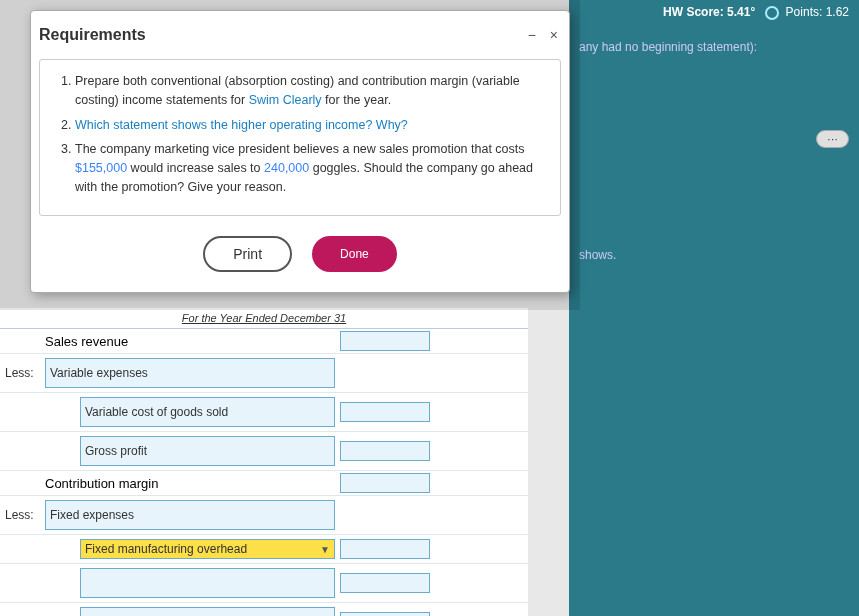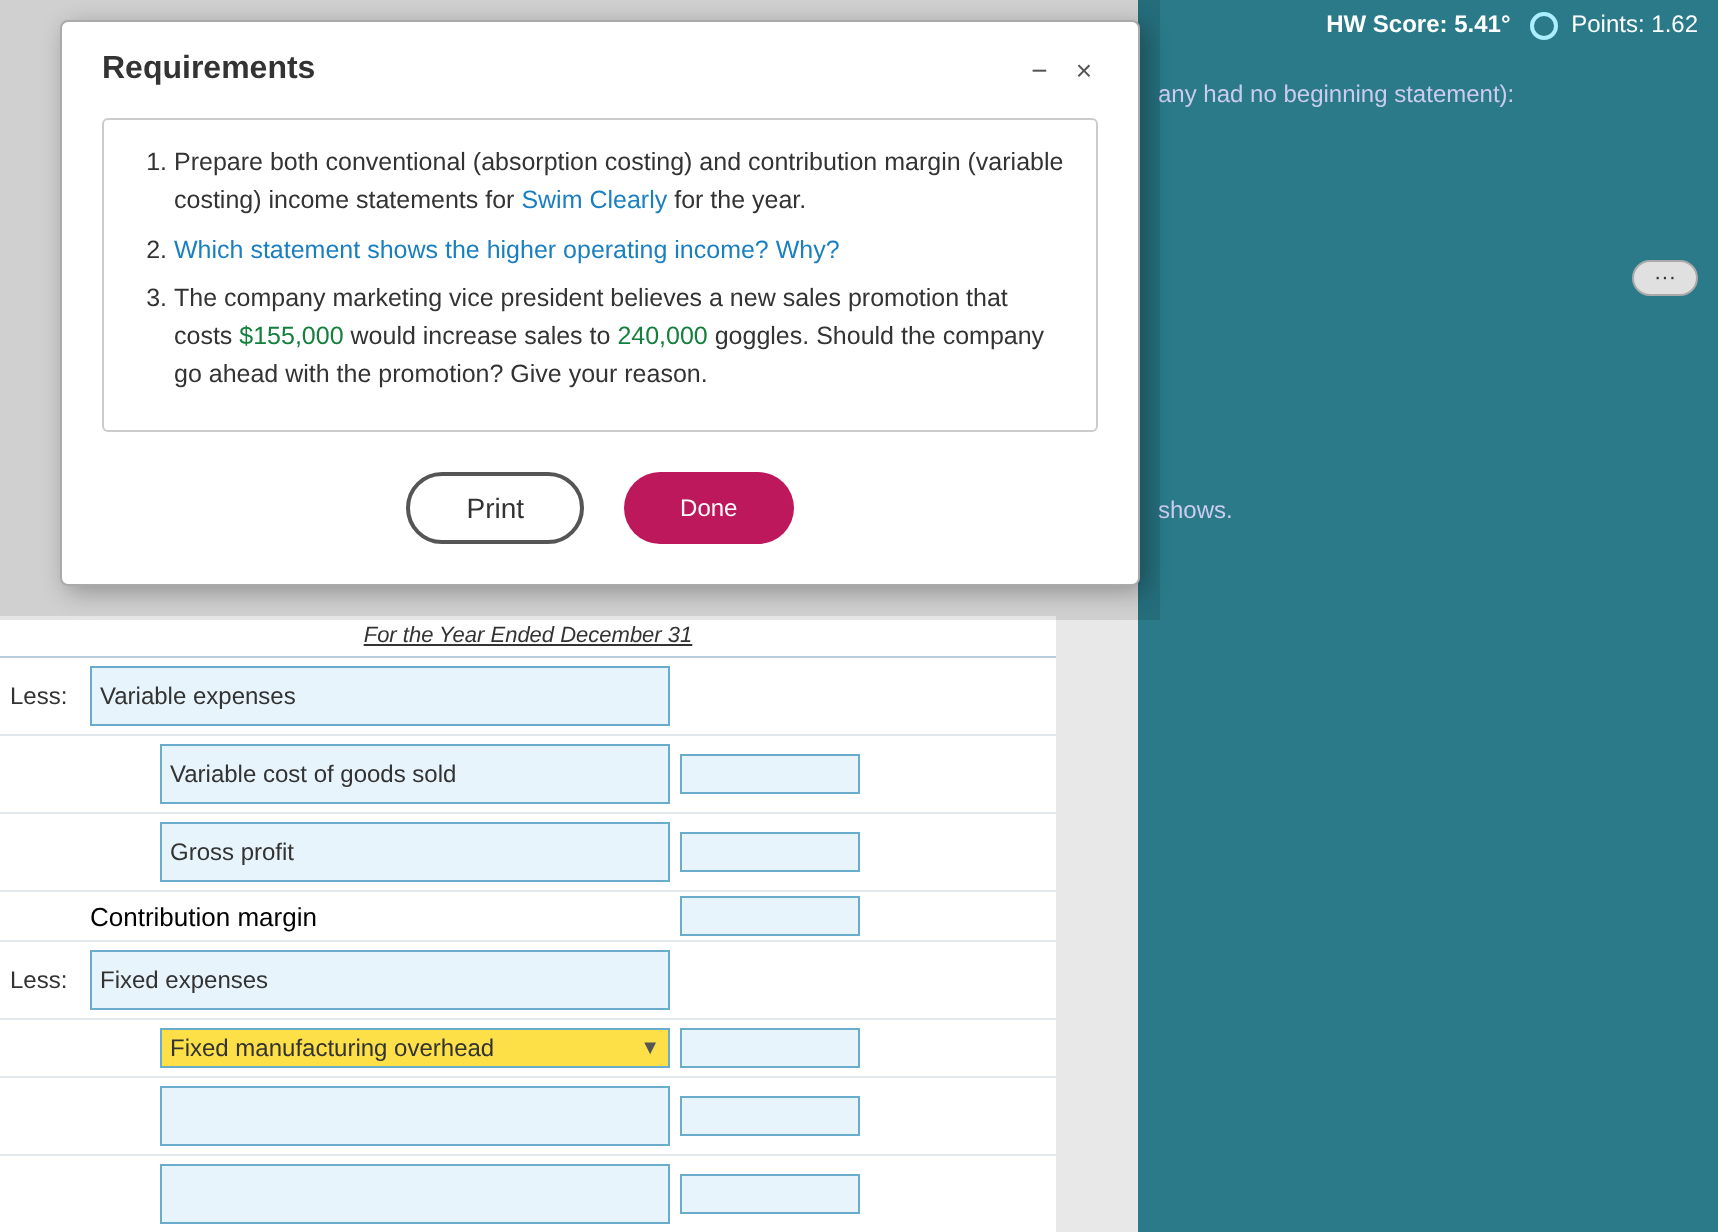--- a/index.html
+++ b/index.html
@@ -67,21 +67,21 @@
     .modal {
       position: absolute;
       top: 10px;
       left: 30px;
       width: 540px;
       background: #fff;
       border: 1px solid #aaa;
       border-radius: 4px;
       box-shadow: 3px 3px 12px rgba(0,0,0,0.3);
       z-index: 20;
-      padding: 15px 20px 20px;
+      padding: 15px 8px 20px;
     }
 
     .modal-titlebar {
       display: flex;
       justify-content: space-between;
       align-items: center;
       margin-bottom: 15px;
     }
 
     .modal-title {
@@ -123,21 +123,21 @@
       margin-bottom: 6px;
       color: #333;
     }
 
     .req-highlight {
       color: #1a7fc1;
       font-weight: normal;
     }
 
     .req-orange {
-      color: #15803d;
+      color: #3b82f6;
     }
 
     .modal-buttons {
       display: flex;
       justify-content: center;
       gap: 20px;
       margin-top: 10px;
     }
 
     .btn-print {
@@ -299,20 +299,27 @@
     <button class="btn-done">Done</button>
   </div>
 </div>
 
 <div class="table-area">
 
   <div class="table-header">
     <span>For the Year Ended December 31</span>
   </div>
 
+  <div class="table-row">
+    <div class="table-less-label"></div>
+    <div class="table-label-cell">
+      <span>Sales revenue</span>
+    </div>
+    <input type="text" class="table-input-box" style="">
+  </div>
 
   <div class="table-row">
     <div class="table-less-label">Less:</div>
     <div class="table-label-cell">
       <div class="label-box">
         <span>Variable expenses</span>
       </div>
     </div>
   </div>
 

